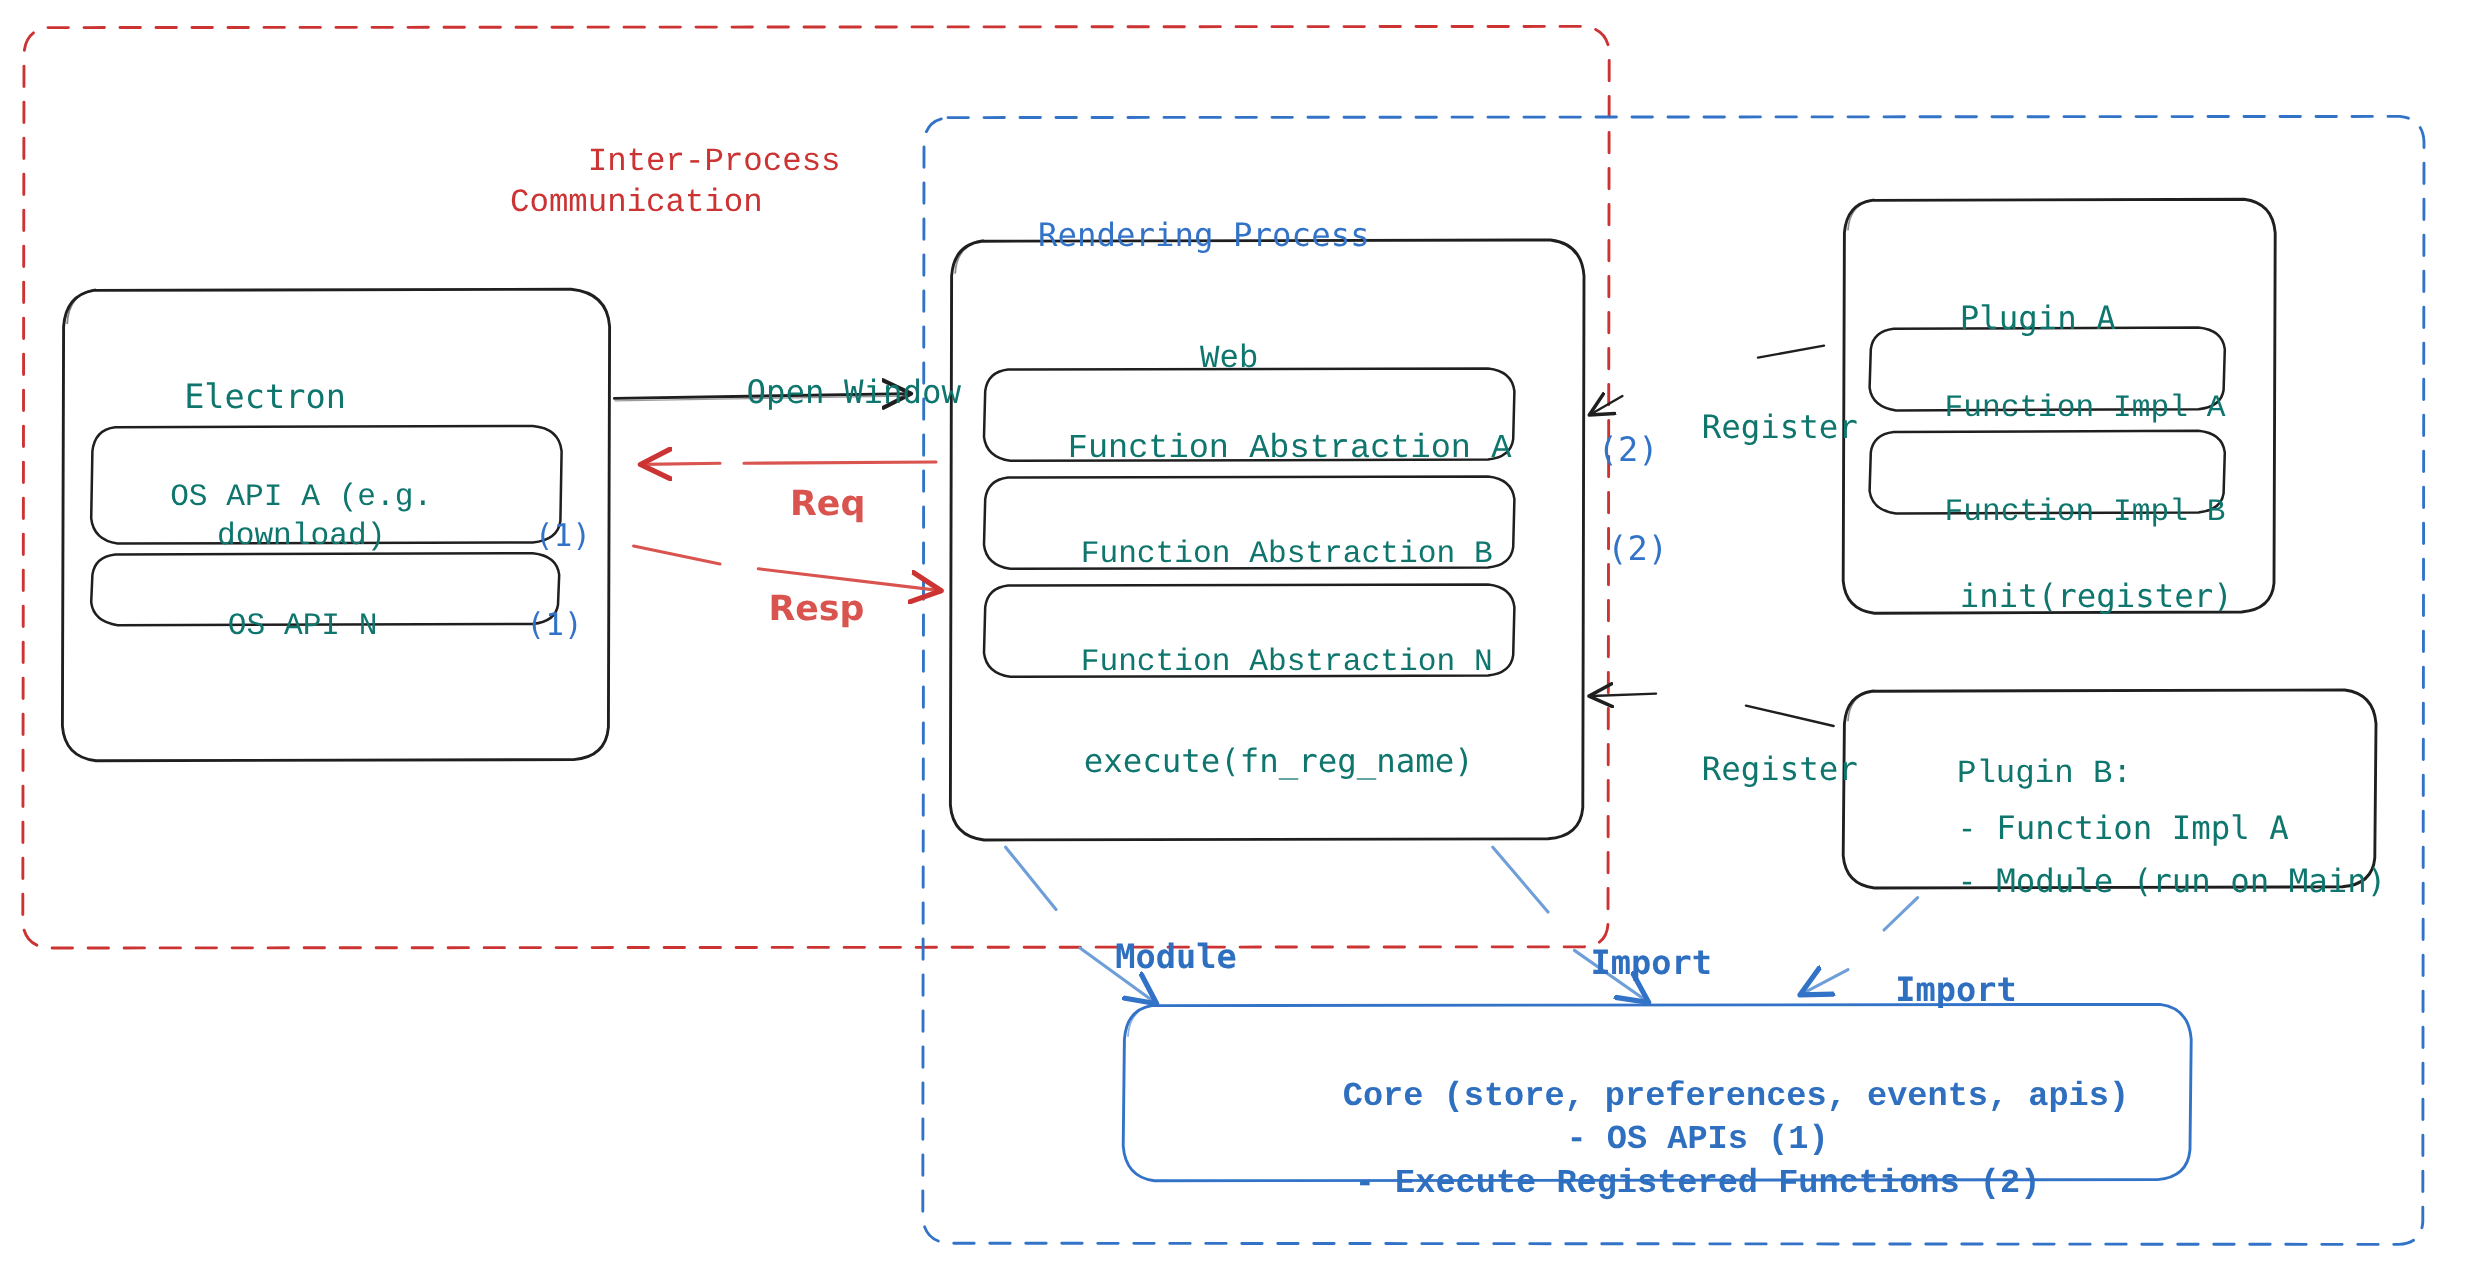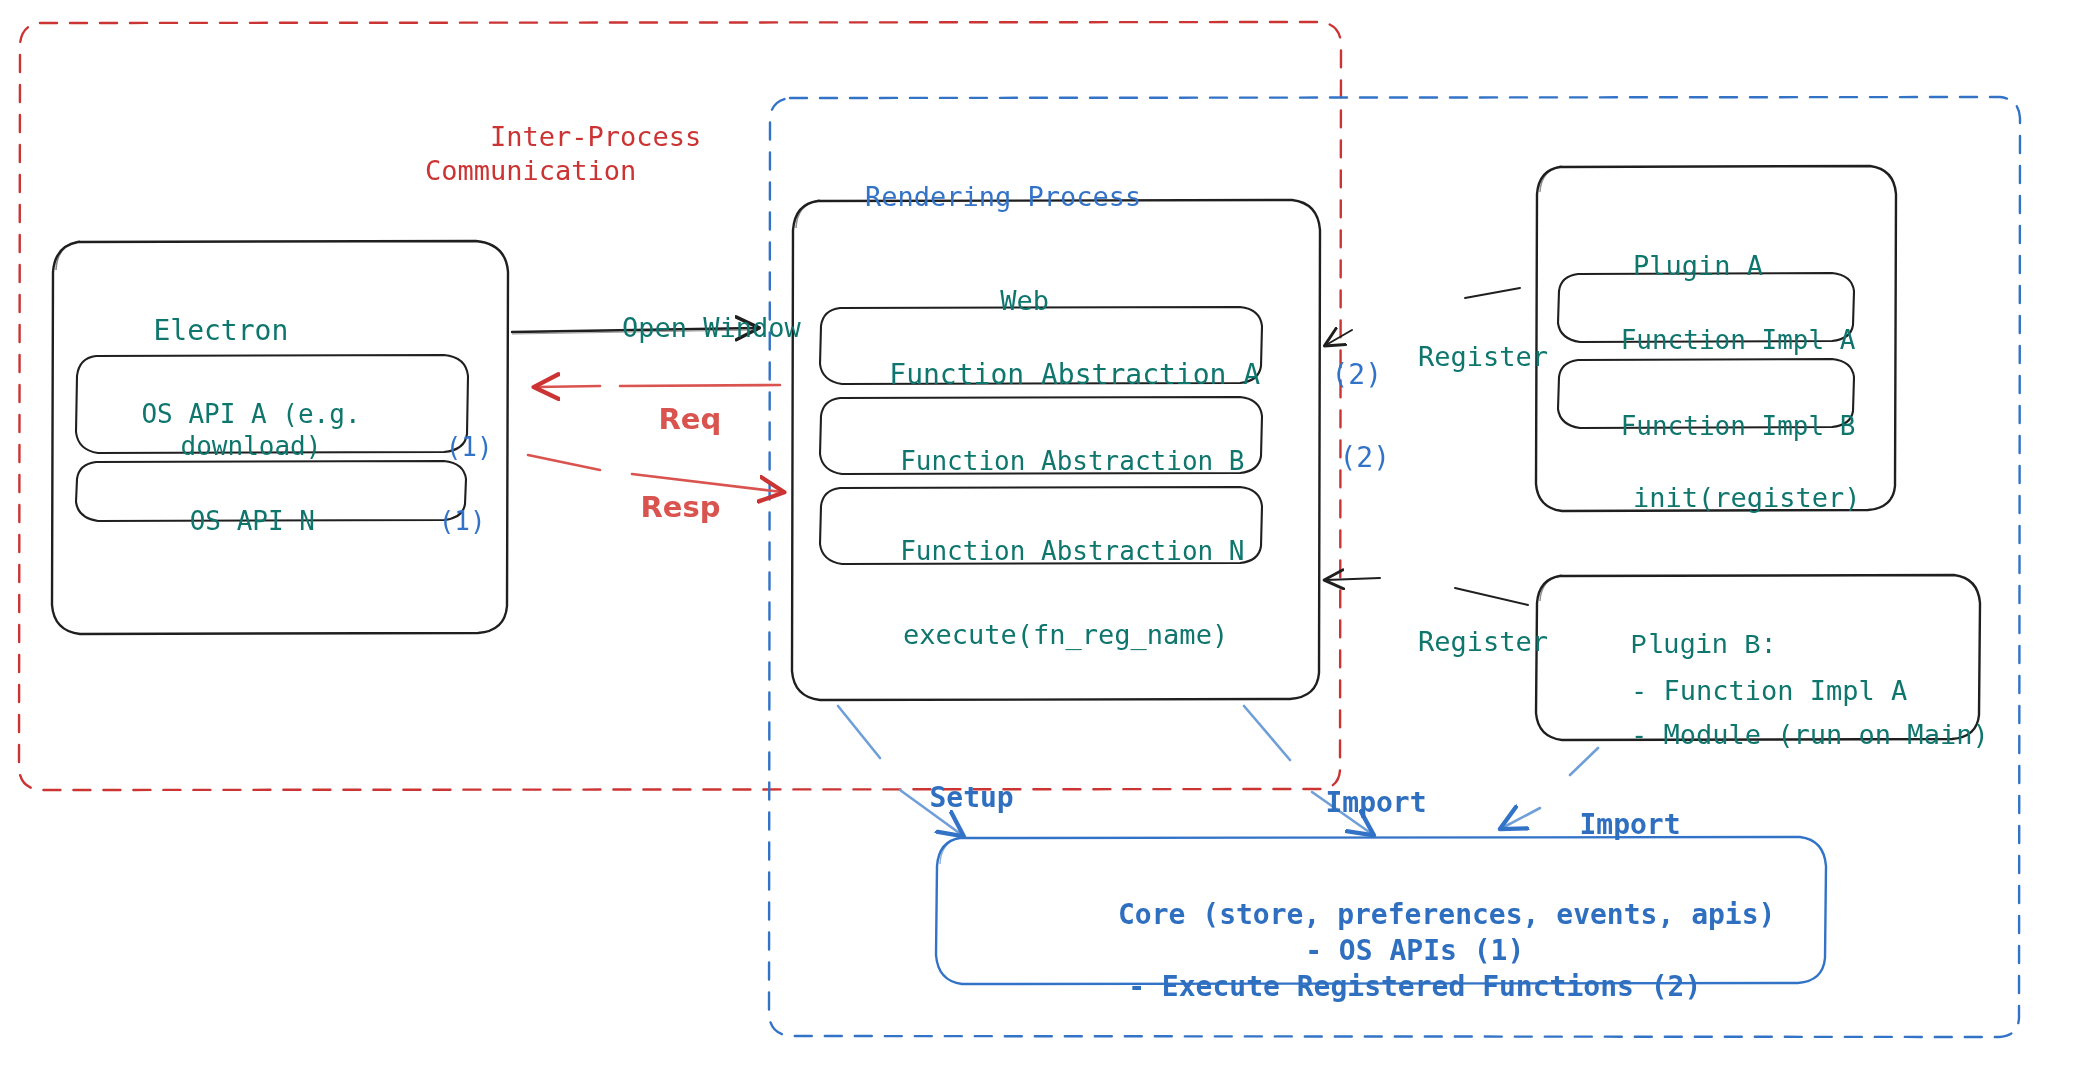--- a/index.html
+++ b/index.html
@@ -7,21 +7,21 @@
        font-family:"DejaVu Sans Mono","Liberation Mono",monospace;}
   #stage{position:relative;width:2074px;height:1066px;}
   svg#diagram{position:absolute;left:0;top:0;width:2074px;height:1066px;}
   .lbl{position:absolute;white-space:pre;line-height:1.25;
        font-family:"DejaVu Sans Mono","Liberation Mono",monospace;}
   .mono{font-family:"DejaVu Sans Mono","Liberation Mono",monospace;}
   .sans{font-family:"DejaVu Sans","Liberation Sans",sans-serif;}
   .dark{color:#0f766e;}
   .red{color:#cc3333;}
   .blue{color:#3273c8;}
-  .ctr{text-align:center;}
+  .ctr{text-align:center;font-family:Liberation Mono, monospace;}
 </style>
 </head>
 <body>
 
 <div id="stage">
 
   <svg id="diagram" viewBox="0 0 2074 1066">
     <defs>
       <marker id="ah-dark" viewBox="0 0 12 12" refX="10" refY="6" markerWidth="11" markerHeight="11" orient="auto-start-reverse">
         <path d="M0.5,0.8 L11,6 L0.5,11.2" fill="none" stroke="#1f1f1f" stroke-width="1.6" stroke-linecap="round" stroke-linejoin="round"></path>
@@ -205,21 +205,21 @@
   <div class="lbl sans" style="left:600px;top:453px;font-size:29px;color:#d9534f;font-weight:bold;">
     <span>Resp</span>
   </div>
   <div class="lbl mono dark" style="left:1353px;top:306px;font-size:27px;">
     <span>Register</span>
   </div>
   <div class="lbl mono dark" style="left:1353px;top:591px;font-size:27px;">
     <span>Register</span>
   </div>
   <div class="lbl mono" style="left:862px;top:745px;font-size:28px;color:#2f6fc0;font-weight:bold;">
-    <span>Setup</span>
+    <span>Module</span>
   </div>
   <div class="lbl mono" style="left:1258px;top:750px;font-size:28px;color:#2f6fc0;font-weight:bold;">
     <span>Import</span>
   </div>
   <div class="lbl mono" style="left:1512px;top:772px;font-size:28px;color:#2f6fc0;font-weight:bold;">
     <span>Import</span>
   </div>
 
 </div>
 

